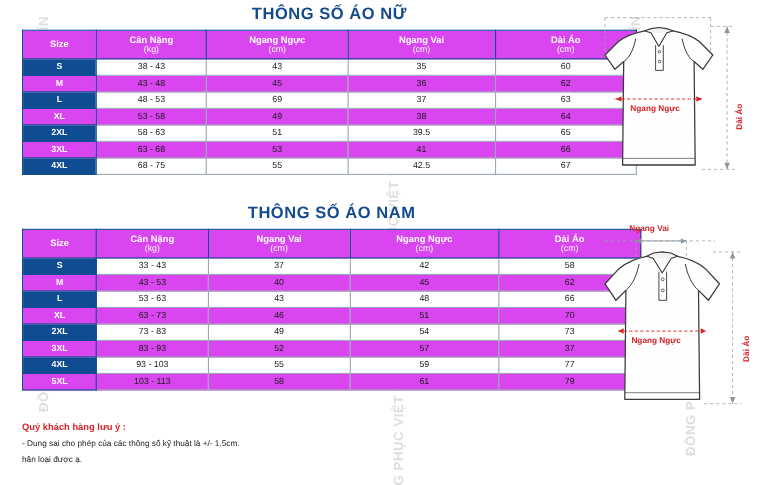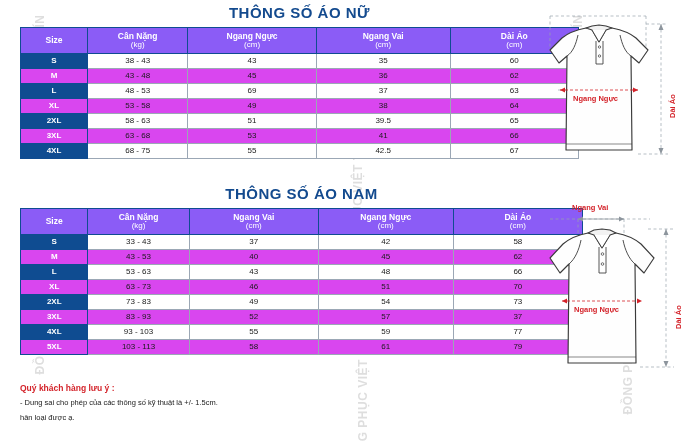--- a/index.html
+++ b/index.html
@@ -45,21 +45,21 @@
     background: #fff;
   }
   table.size-table th, table.size-table td {
     border: 1px solid #9ba7b5;
     text-align: center;
     padding: 0;
     height: 15px;
     line-height: 1.05;
   }
   table.size-table thead th {
-    background: #8b5cf6;
+    background: #d946ef;
     color: #ffffff;
     font-weight: bold;
     font-size: 8.5px;
     height: 26px;
     border-color: #0f4c91;
     padding: 2px 1px;
   }
   table.size-table thead th .u { display:block; font-weight:normal; font-size:8px;}
   table.size-table td.size-col {
     background: #0f4c91;

